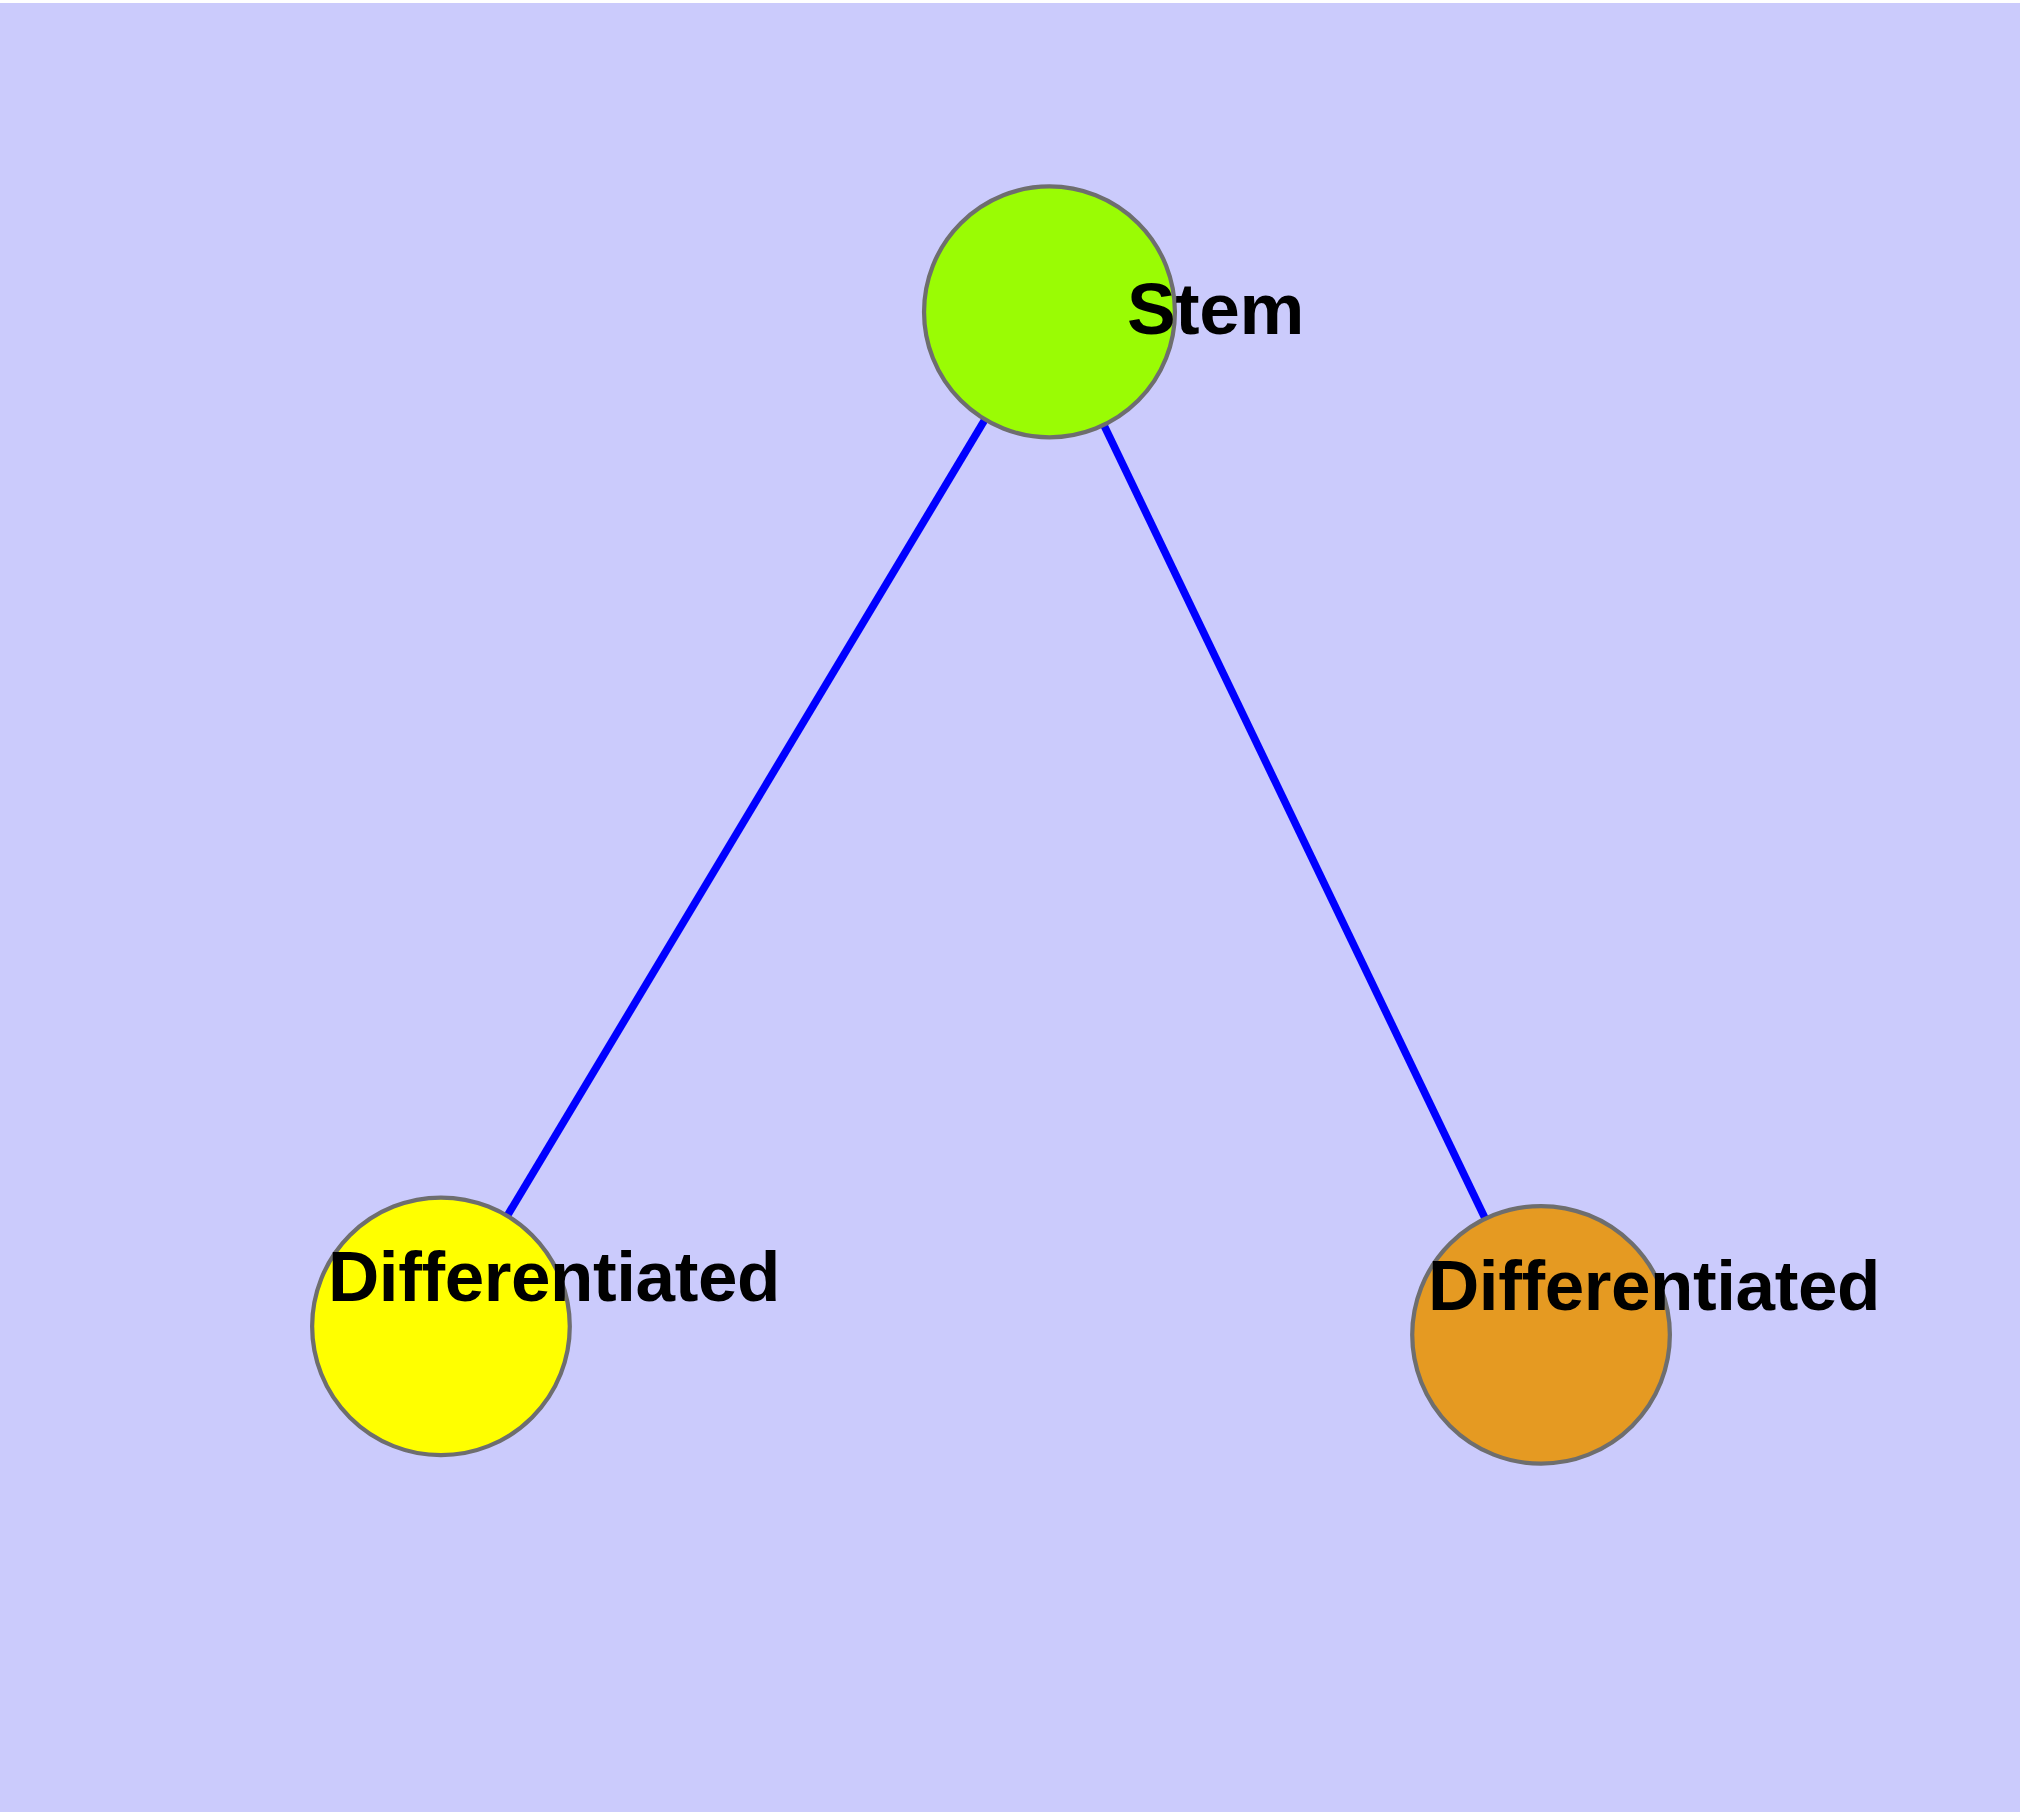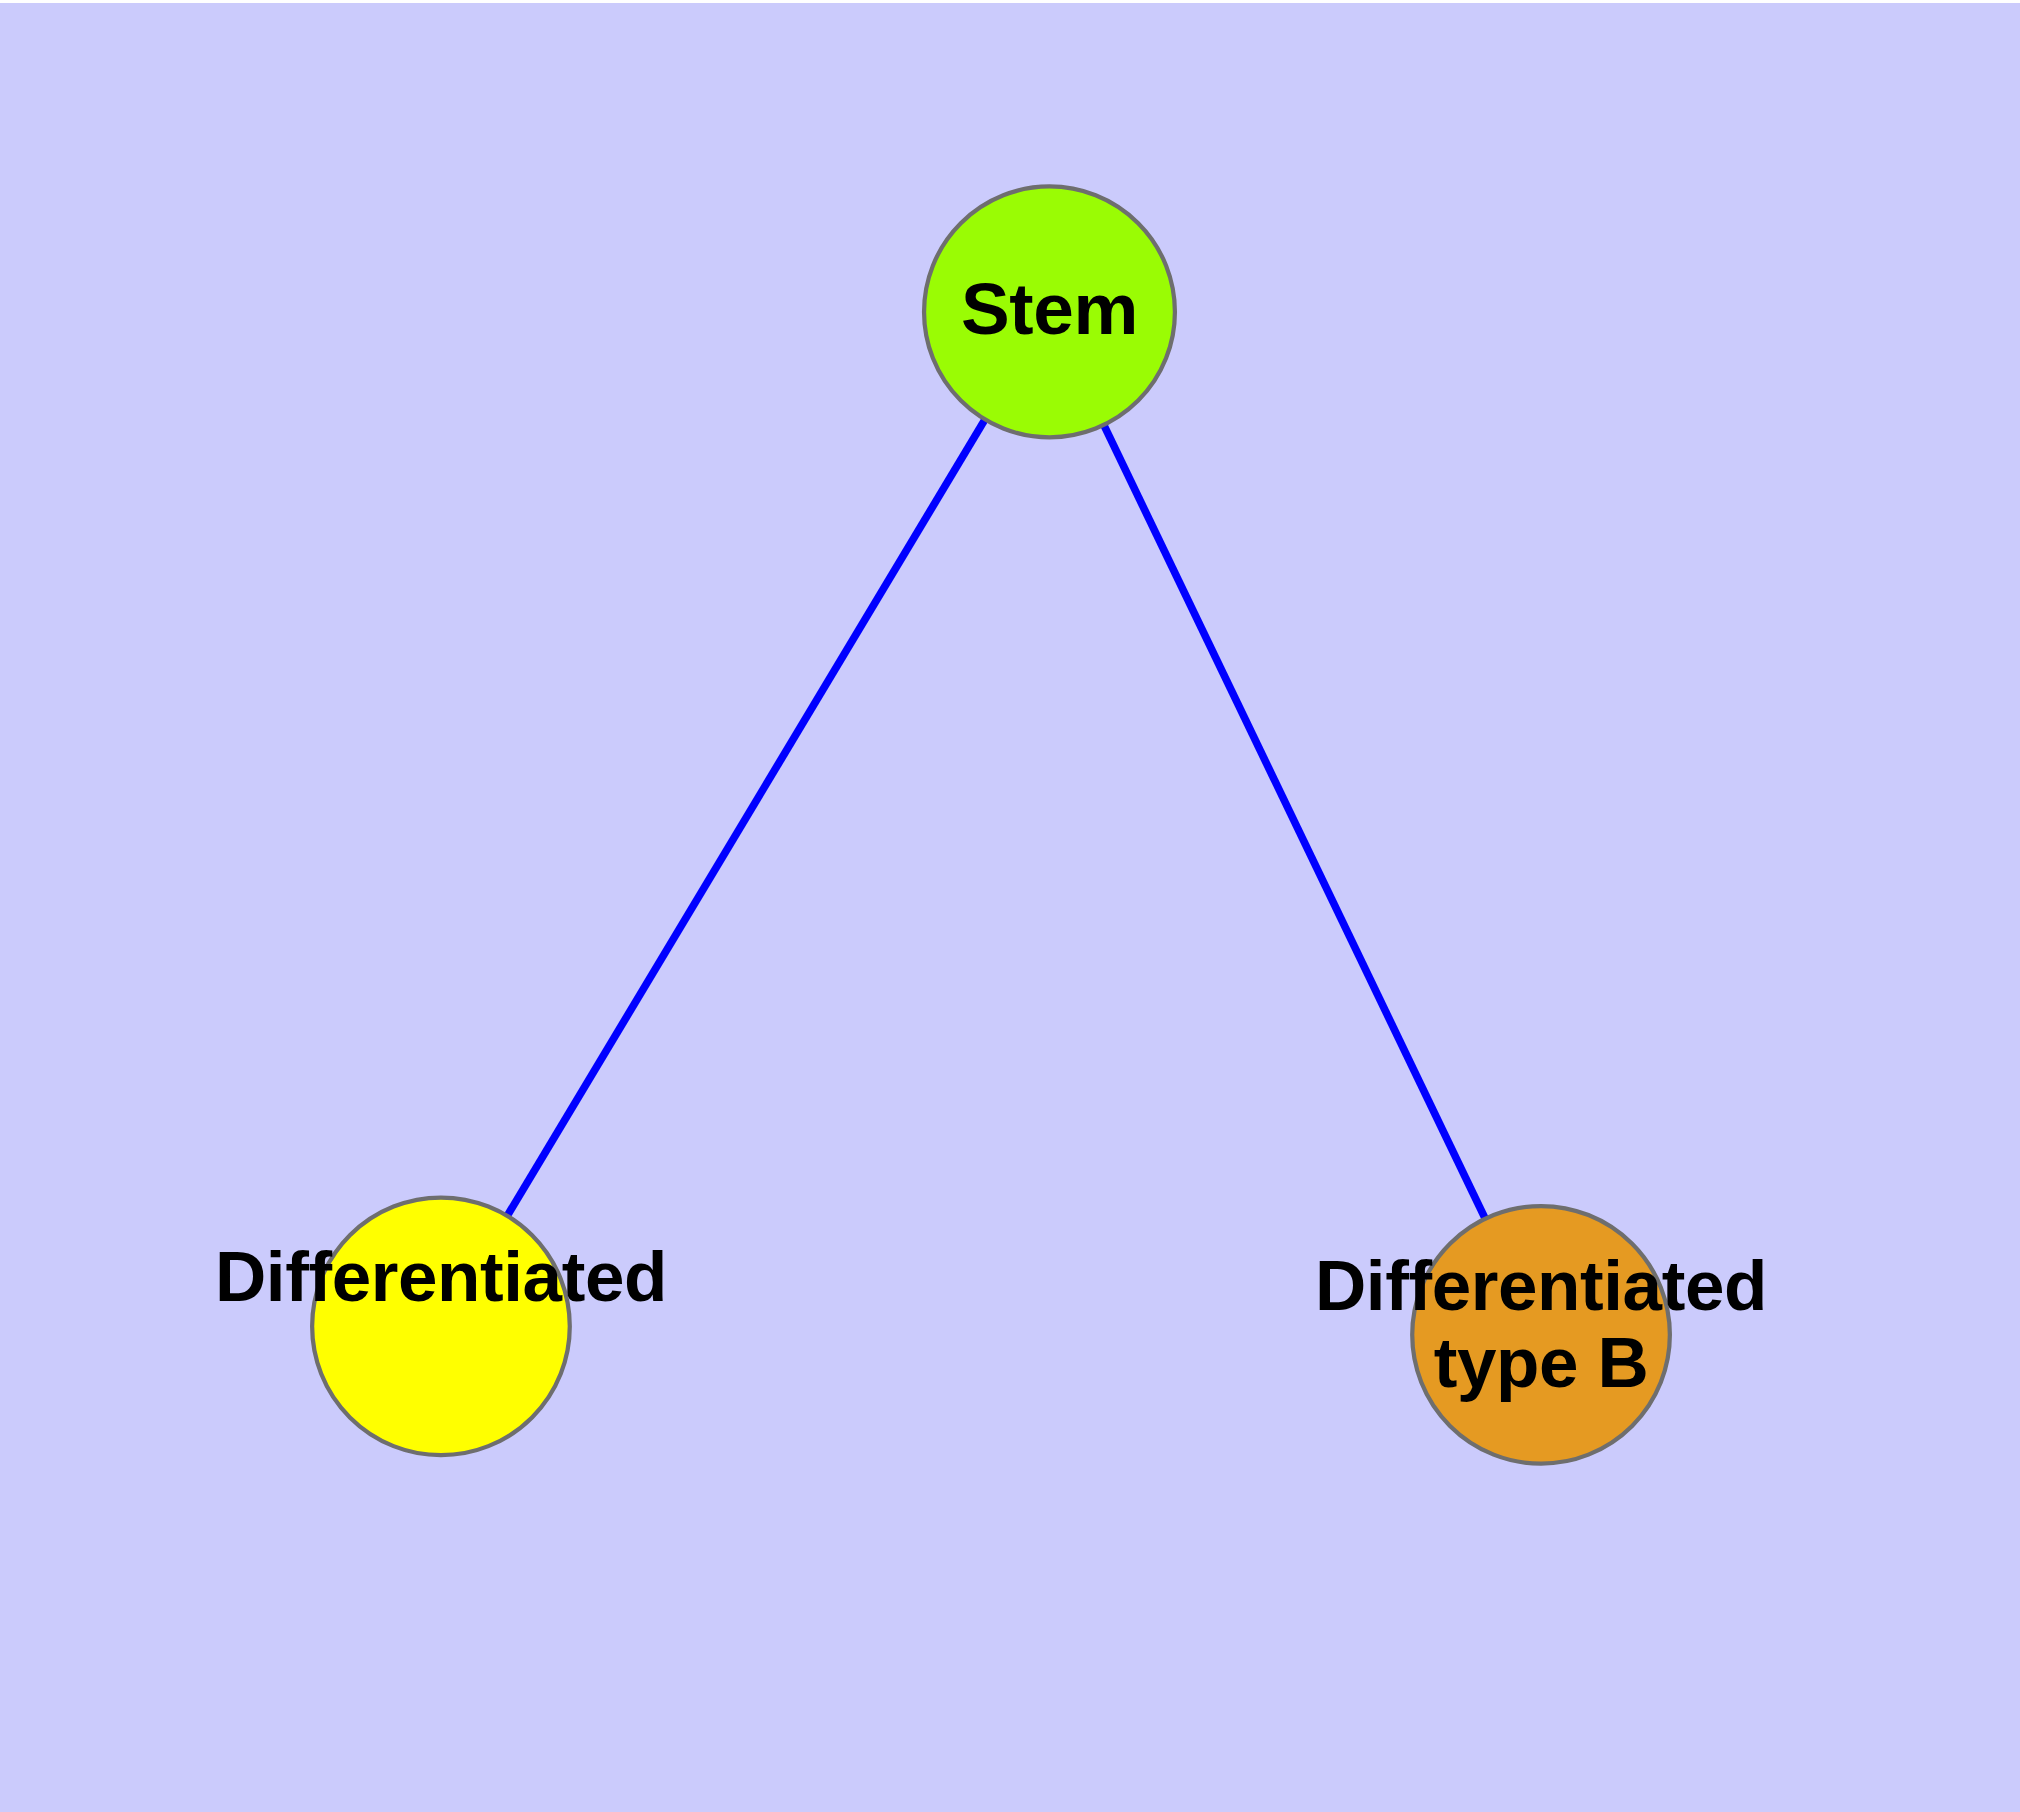--- a/index.html
+++ b/index.html
@@ -28,21 +28,21 @@
     position: absolute;
     left: 0;
     top: 0;
     width: 2021px;
     height: 1812px;
   }
   .node-label {
     position: absolute;
     color: #000000;
     font-weight: bold;
-    text-align: center;
+    text-align: right;
     line-height: 1.08;
     white-space: pre;
     letter-spacing: -0.4px;
     pointer-events: none;
   }
   #label-stem {
     left: 795px;
     top: 270px;
     width: 509px;
     font-size: 73px;
@@ -78,16 +78,16 @@
       <circle cx="1238" cy="368" r="148" fill="#9afc04" stroke="#6e6e6e" stroke-width="5"></circle>
       <circle cx="520" cy="1565" r="152" fill="#ffff00" stroke="#6e6e6e" stroke-width="5"></circle>
       <circle cx="1818" cy="1575" r="152" fill="#e59a22" stroke="#6e6e6e" stroke-width="5"></circle>
     </g>
   </svg>
 
   <div class="node-label" id="label-stem">Stem</div>
 
   <div class="node-label" id="label-type-a"><span>Differentiated</span><br></div>
 
-  <div class="node-label" id="label-type-b"><span>Differentiated</span><br><span>type B</span></div>
+  <div class="node-label" id="label-type-b"><span>Differentiated</span><br></div>
 
 </div>
 
 
 </body></html>

